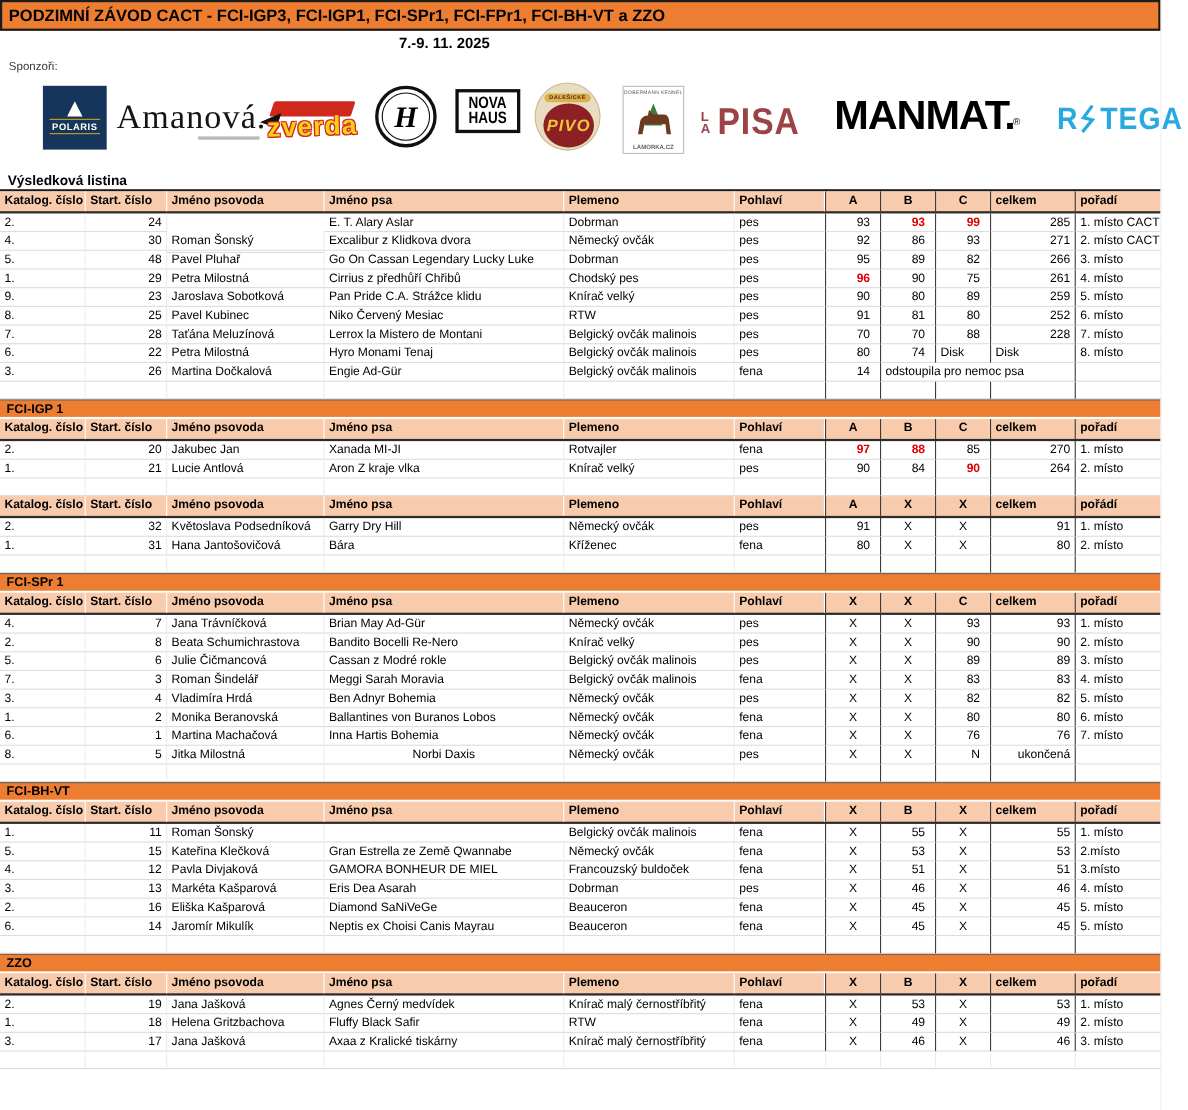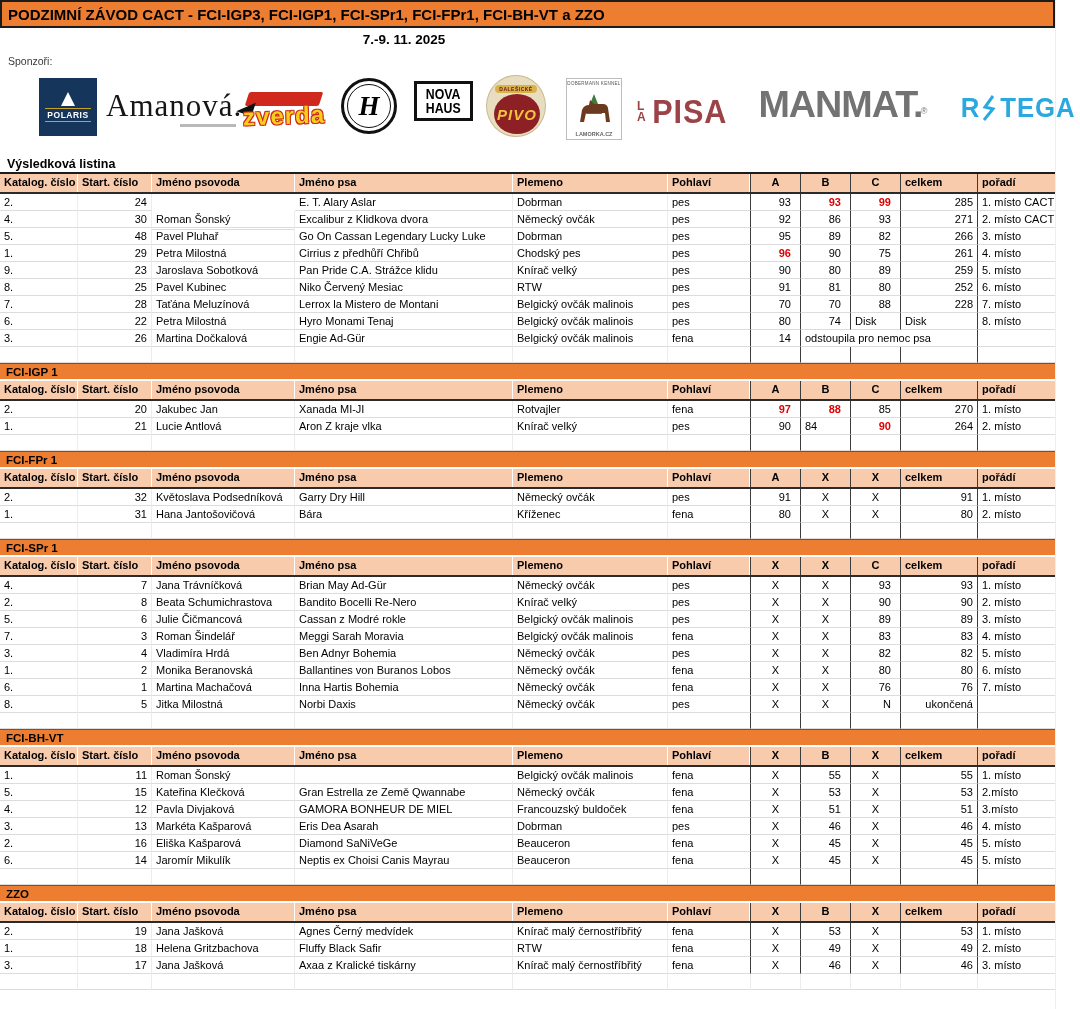--- a/index.html
+++ b/index.html
@@ -33,21 +33,21 @@
   #lg-pivo{left:486px;top:5px;width:60px;height:62px;border-radius:50%;background:#e8ddc0;flex-direction:column;justify-content:flex-start;box-sizing:border-box;border:1px solid #c9b98e}
   #lg-pivo .band{margin-top:9px;font-size:5px;font-weight:bold;color:#6b1414;letter-spacing:.5px;background:#d8b24a;padding:1px 4px;border-radius:4px}
   #lg-pivo .ball{position:absolute;bottom:2px;left:7px;width:46px;height:40px;border-radius:50%;background:#8c2025;display:flex;align-items:center;justify-content:center}
   #lg-pivo .btxt{color:#f2c43d;font-weight:bold;font-style:italic;font-size:15px;letter-spacing:1px}
   #lg-lamorka{left:566px;top:8px;width:56px;height:62px;border:1px solid #bdbdbd;background:#fff;flex-direction:column;justify-content:space-between;padding:2px 1px;box-sizing:border-box}
   #lg-lamorka .ltop{font-size:4.5px;color:#555;letter-spacing:.3px;white-space:nowrap}
   #lg-lamorka .lbot{font-size:5.5px;color:#666;font-weight:bold}
   #lg-lapisa{left:637px;top:22px;align-items:center;color:#9c4348}
   #lg-lapisa .la{display:flex;flex-direction:column;font-weight:bold;font-size:12px;line-height:11px;margin-right:2px}
   #lg-lapisa .pisa{font-weight:bold;font-size:34px;letter-spacing:1px;transform:scaleX(.9)}
-  #lg-manmat{left:760px;top:14px;color:#737373;align-items:flex-start}
+  #lg-manmat{left:760px;top:14px;color:#000000;align-items:flex-start}
   #lg-manmat .mtxt{font-weight:bold;font-size:37px;letter-spacing:-1px;transform:scaleX(1.02)}
   #lg-manmat .reg{font-size:9px;margin-top:22px}
   #lg-rutega{left:960px;top:22px;color:#2aa9e0}
   #lg-rutega .rg{font-weight:bold;font-size:28px;letter-spacing:1px;transform:scaleX(.92)}
   #lg-rutega svg{margin:0 1px}
   
   #list-title{font-weight:bold;font-size:12.5px;height:18px;line-height:17px;padding-left:7px;
               border-bottom:2px solid #1c1c1c;box-sizing:border-box;margin-top:2px}
   .sec-bar{height:18px;background:#ED7D31;font-weight:bold;font-size:11.5px;line-height:17px;
            padding-left:6px;box-sizing:border-box;border-bottom:2px solid #fff;border-top:1px solid #5a5a5a}
@@ -310,41 +310,40 @@
         <div class="cell c10" style="text-align: left;">1. místo</div>
       </div>
       <div class="row data-row">
         <div class="cell c0" style="text-align: left;">1.</div>
         <div class="cell c1" style="text-align: right;">21</div>
         <div class="cell c2" style="text-align: left;">Lucie Antlová</div>
         <div class="cell c3" style="text-align: left;">Aron Z kraje vlka</div>
         <div class="cell c4" style="text-align: left;">Knírač velký</div>
         <div class="cell c5" style="text-align: left;">pes</div>
         <div class="cell c6 num" style="text-align: right;">90</div>
-        <div class="cell c7 num" style="text-align: left;">84</div>
+        <div class="cell c7 num" style="text-align: right;">84</div>
         <div class="cell c8 num red" style="text-align: right;">90</div>
         <div class="cell c9" style="text-align: right;">264</div>
         <div class="cell c10" style="text-align: left;">2. místo</div>
       </div>
       <div class="row tail-row">
         <div class="cell c0"></div>
         <div class="cell c1"></div>
         <div class="cell c2"></div>
         <div class="cell c3"></div>
         <div class="cell c4"></div>
         <div class="cell c5"></div>
         <div class="cell c6"></div>
         <div class="cell c7"></div>
         <div class="cell c8"></div>
         <div class="cell c9"></div>
         <div class="cell c10"></div>
       </div>
     </div>
     <div>
-      <div class="sec-bar w">FCI-FPr 1</div>
       <div class="row header-row">
         <div class="hcell c0" style="text-align: left;">Katalog. číslo</div>
         <div class="hcell c1" style="text-align: left;">Start. číslo</div>
         <div class="hcell c2" style="text-align: left;">Jméno psovoda</div>
         <div class="hcell c3" style="text-align: left;">Jméno psa</div>
         <div class="hcell c4" style="text-align: left;">Plemeno</div>
         <div class="hcell c5" style="text-align: left;">Pohlaví</div>
         <div class="hcell c6" style="text-align: center;">A</div>
         <div class="hcell c7" style="text-align: center;">X</div>
         <div class="hcell c8" style="text-align: center;">X</div>
@@ -494,21 +493,21 @@
         <div class="cell c6" style="text-align: center;">X</div>
         <div class="cell c7" style="text-align: center;">X</div>
         <div class="cell c8 num" style="text-align: right;">76</div>
         <div class="cell c9" style="text-align: right;">76</div>
         <div class="cell c10" style="text-align: left;">7. místo</div>
       </div>
       <div class="row data-row">
         <div class="cell c0" style="text-align: left;">8.</div>
         <div class="cell c1" style="text-align: right;">5</div>
         <div class="cell c2" style="text-align: left;">Jitka Milostná</div>
-        <div class="cell c3" style="text-align: left;">Norbi Daxis</div>
+        <div class="cell c3" style="text-align: center;">Norbi Daxis</div>
         <div class="cell c4" style="text-align: left;">Německý ovčák</div>
         <div class="cell c5" style="text-align: left;">pes</div>
         <div class="cell c6" style="text-align: center;">X</div>
         <div class="cell c7" style="text-align: center;">X</div>
         <div class="cell c8 num" style="text-align: right;">N</div>
         <div class="cell c9" style="text-align: right;">ukončená</div>
         <div class="cell c10" style="text-align: left;"></div>
       </div>
       <div class="row tail-row">
         <div class="cell c0"></div>

